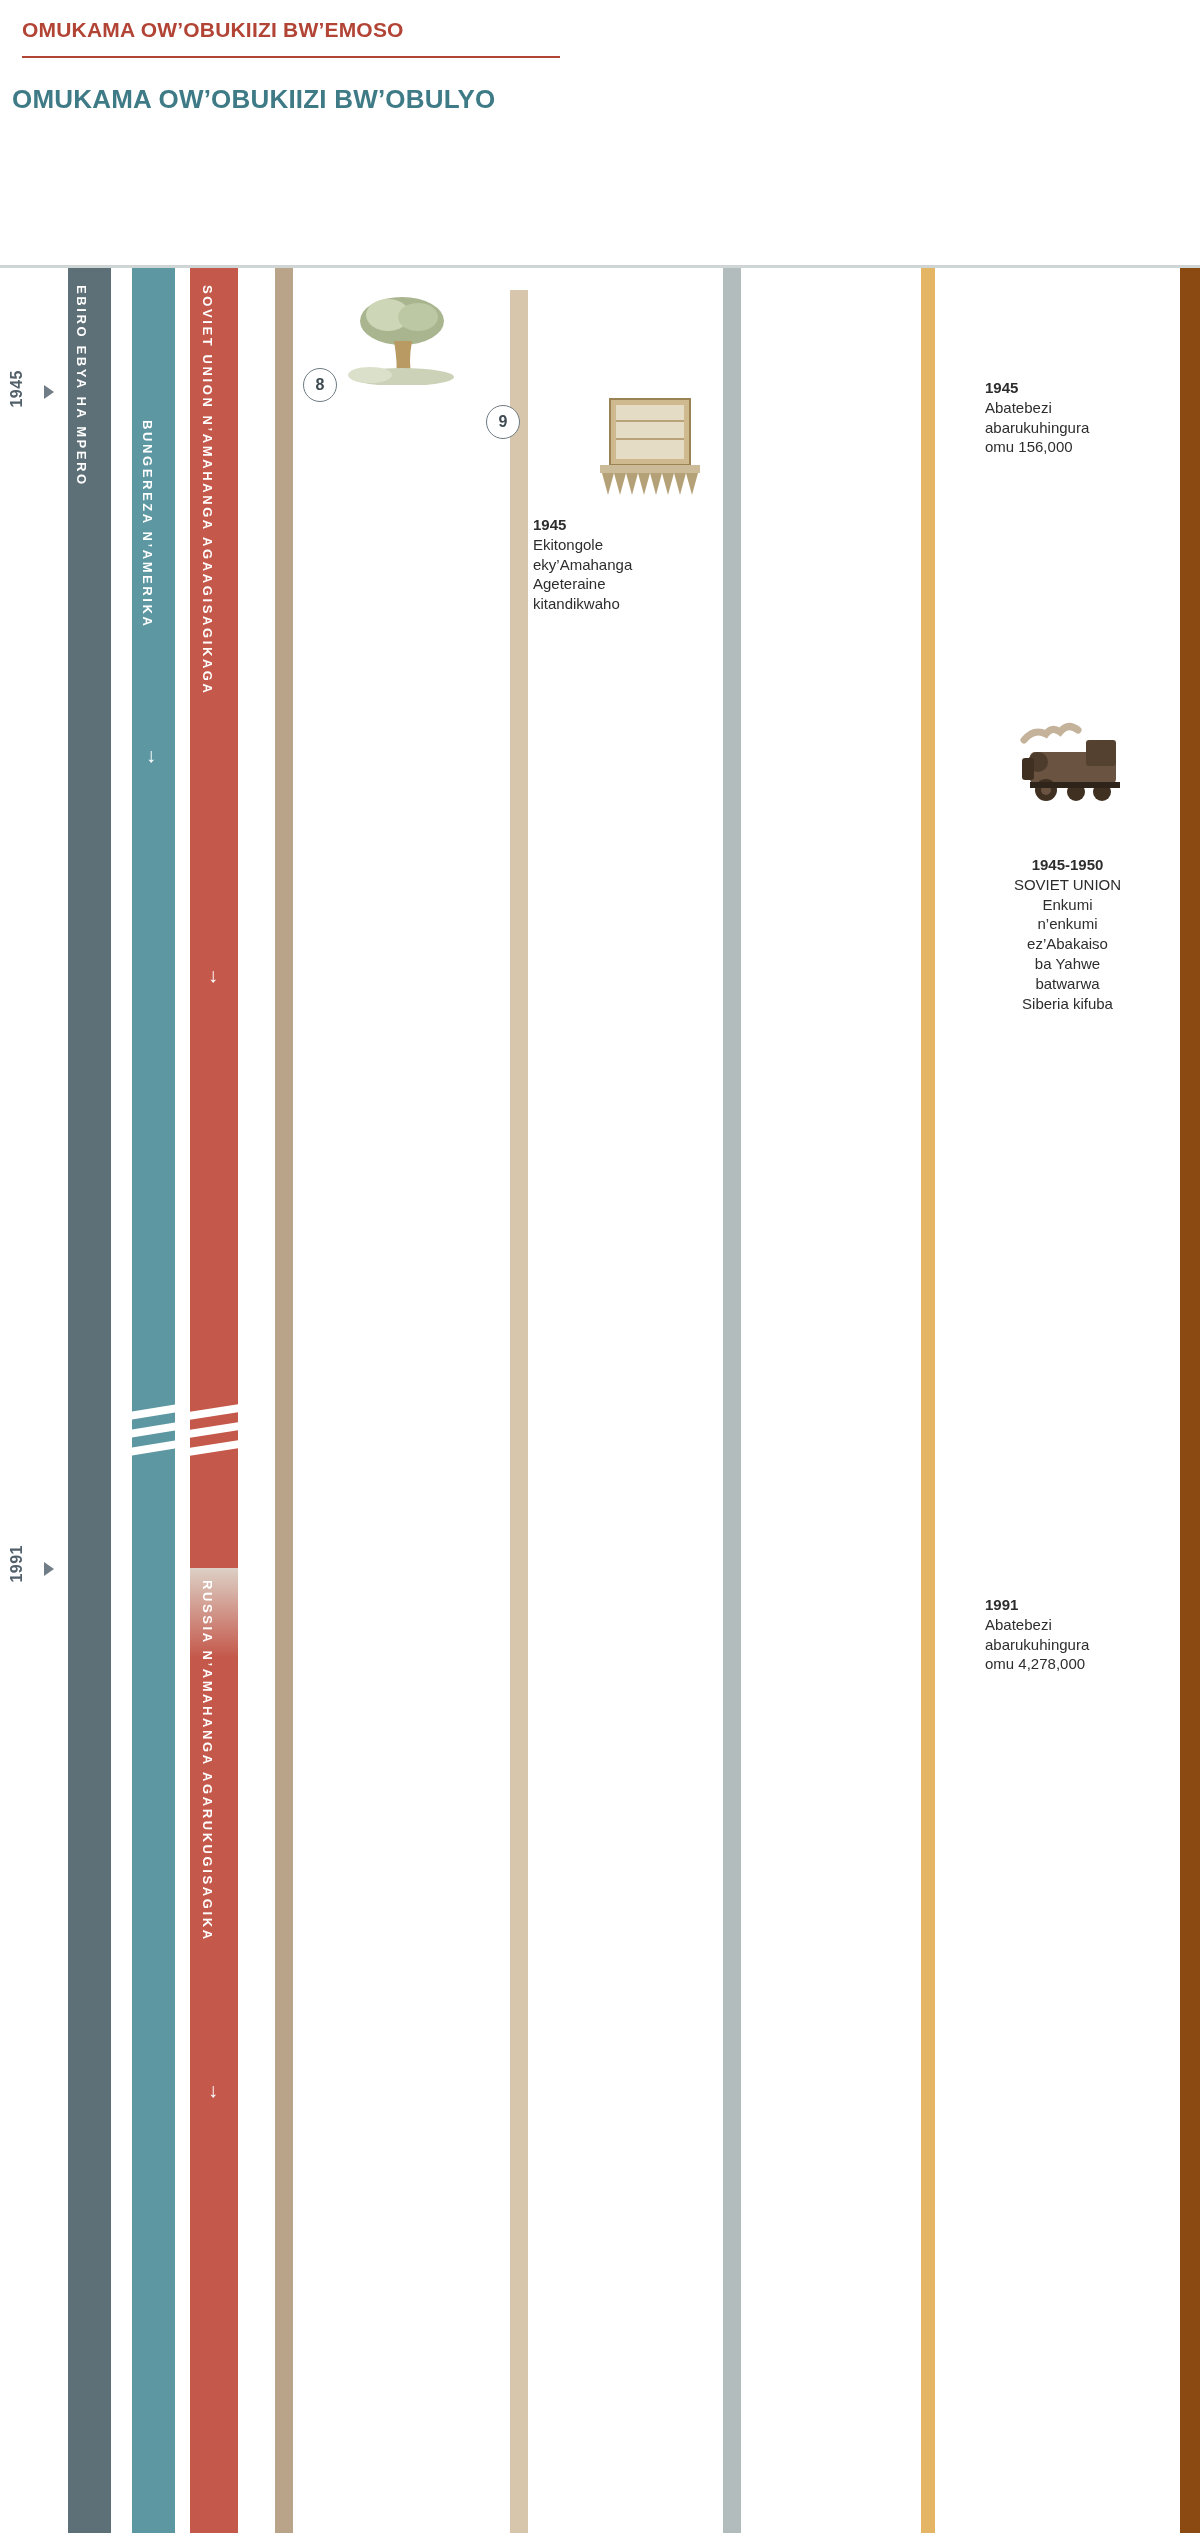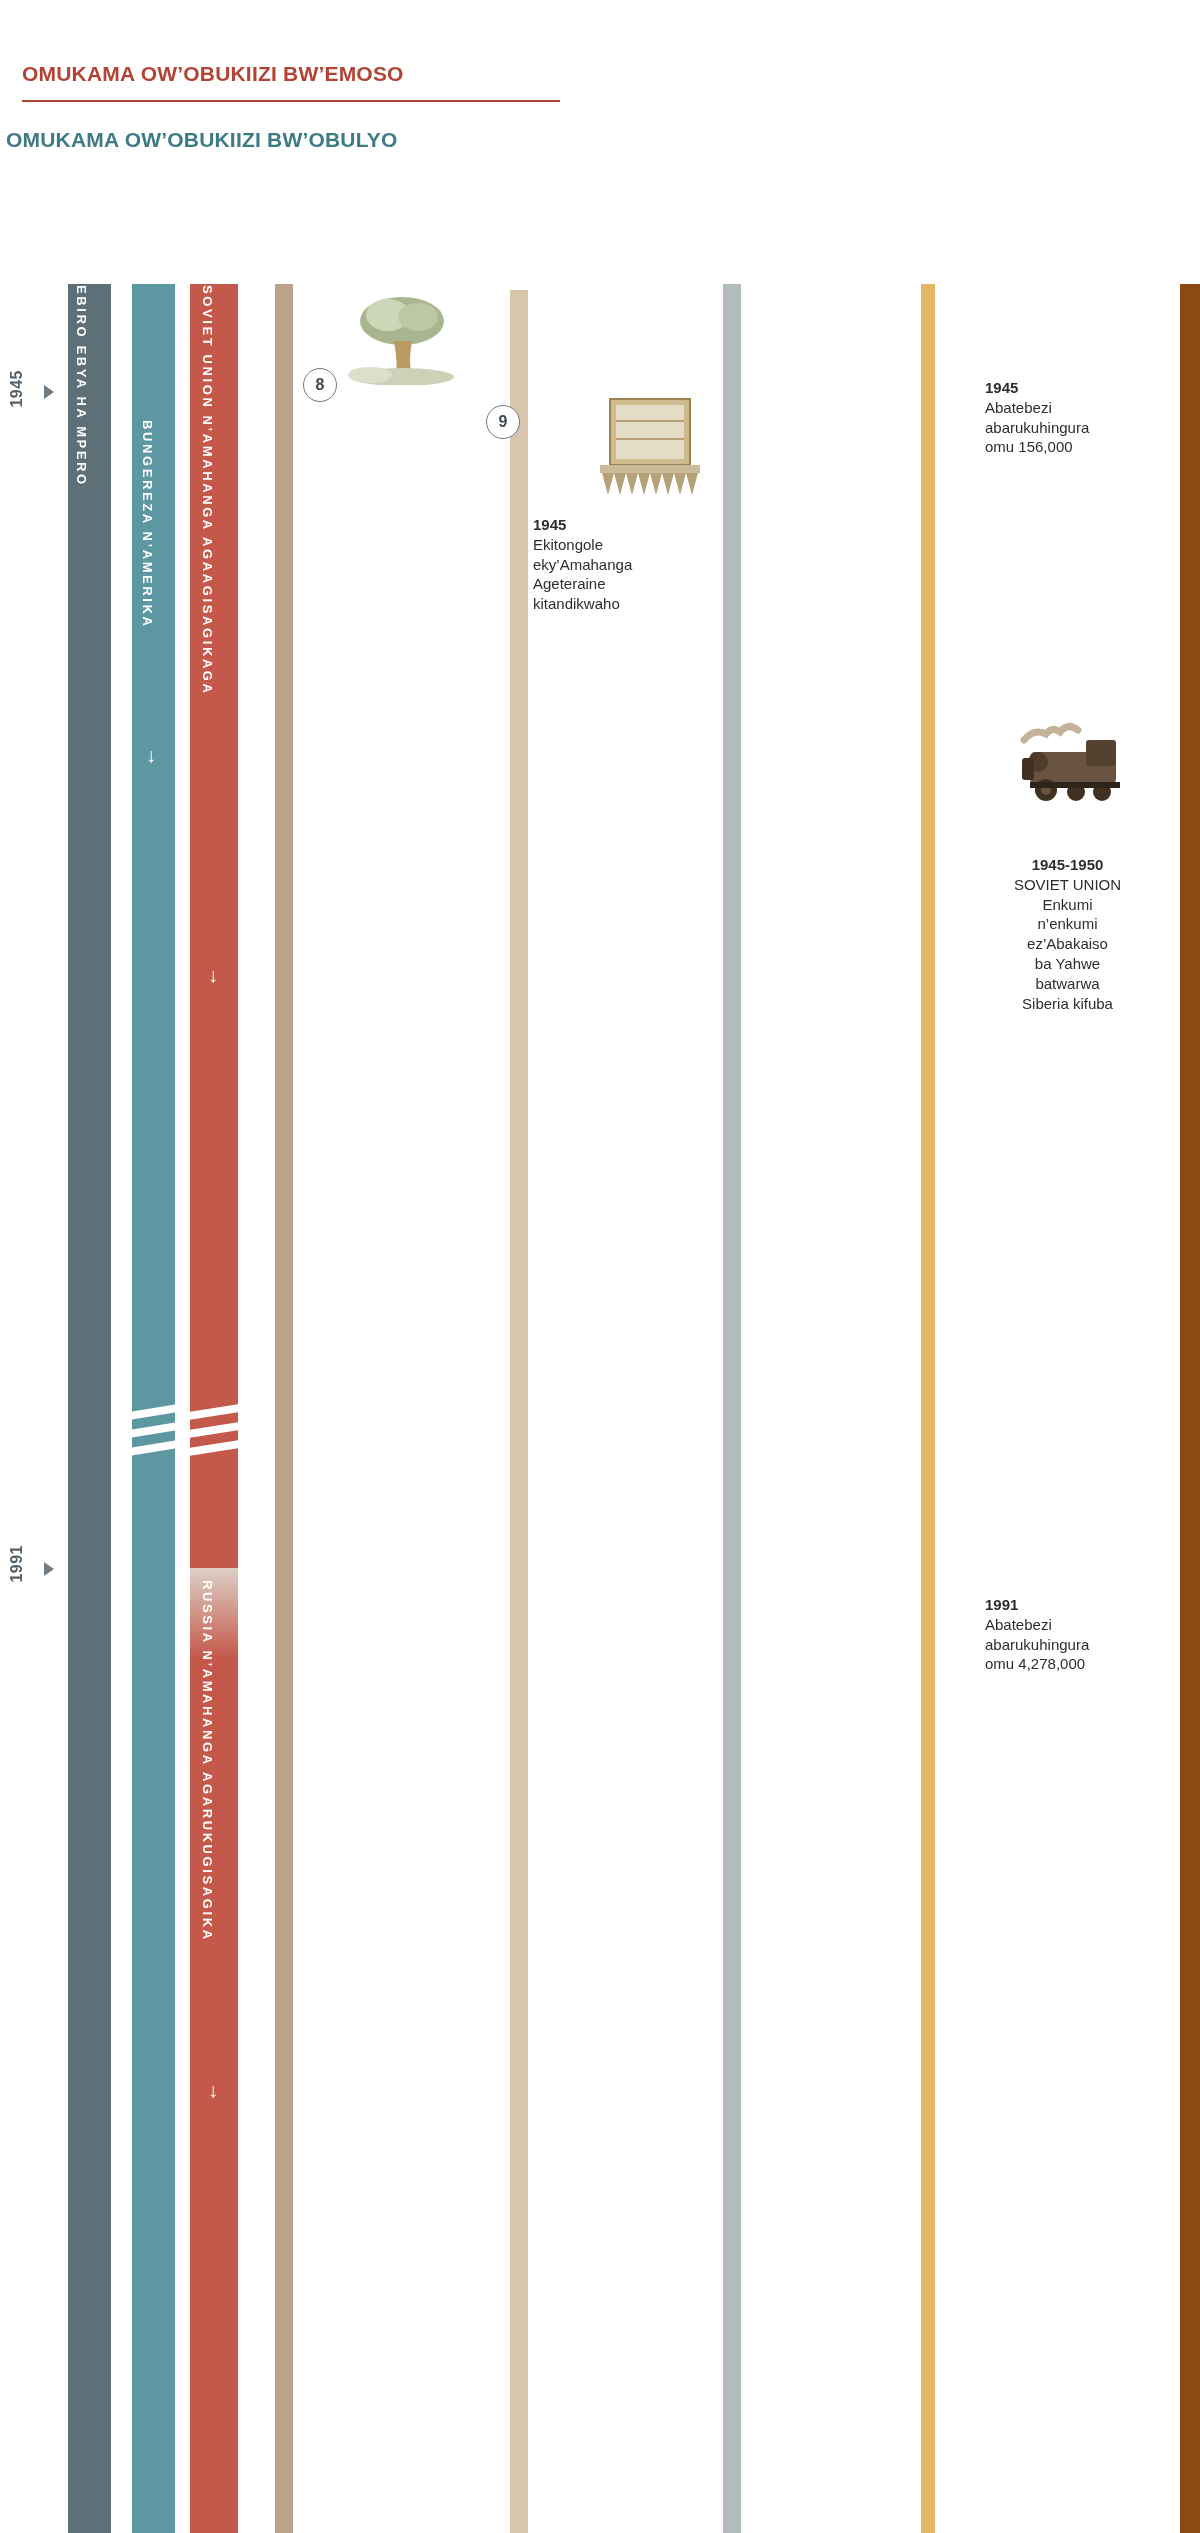--- a/index.html
+++ b/index.html
@@ -14,41 +14,40 @@
   }
 
   
   .header {
     position: absolute;
     left: 0; top: 0;
     width: 1200px;
     height: 240px;
     background: #ffffff;
     z-index: 40;
-    margin-top: 44px;
   }
   .header-title {
     position: absolute;
     left: 22px; top: 18px;
     font-size: 21px;
     font-weight: bold;
     letter-spacing: 0.2px;
     color: #b24436;
   }
   .header-rule {
     position: absolute;
     left: 22px; top: 56px;
     width: 538px;
     height: 2px;
     background: #b24436;
   }
   .header-subtitle {
     position: absolute;
-    left: 6px; top: 84px;
-    font-size: 21px;
+    left: 12px; top: 84px;
+    font-size: 26px;
     font-weight: bold;
     letter-spacing: 0.2px;
     color: #3f7b86;
   }
 
   
   .board {
     position: absolute;
     left: 0; top: 0;
     width: 1200px;

